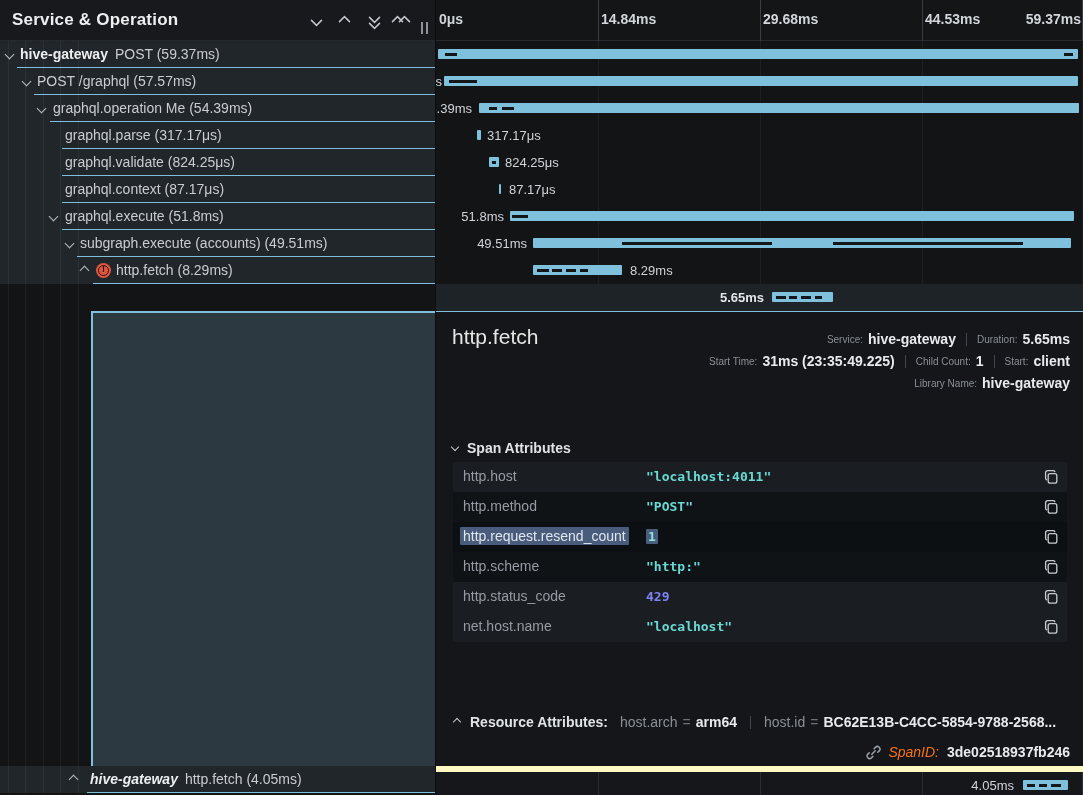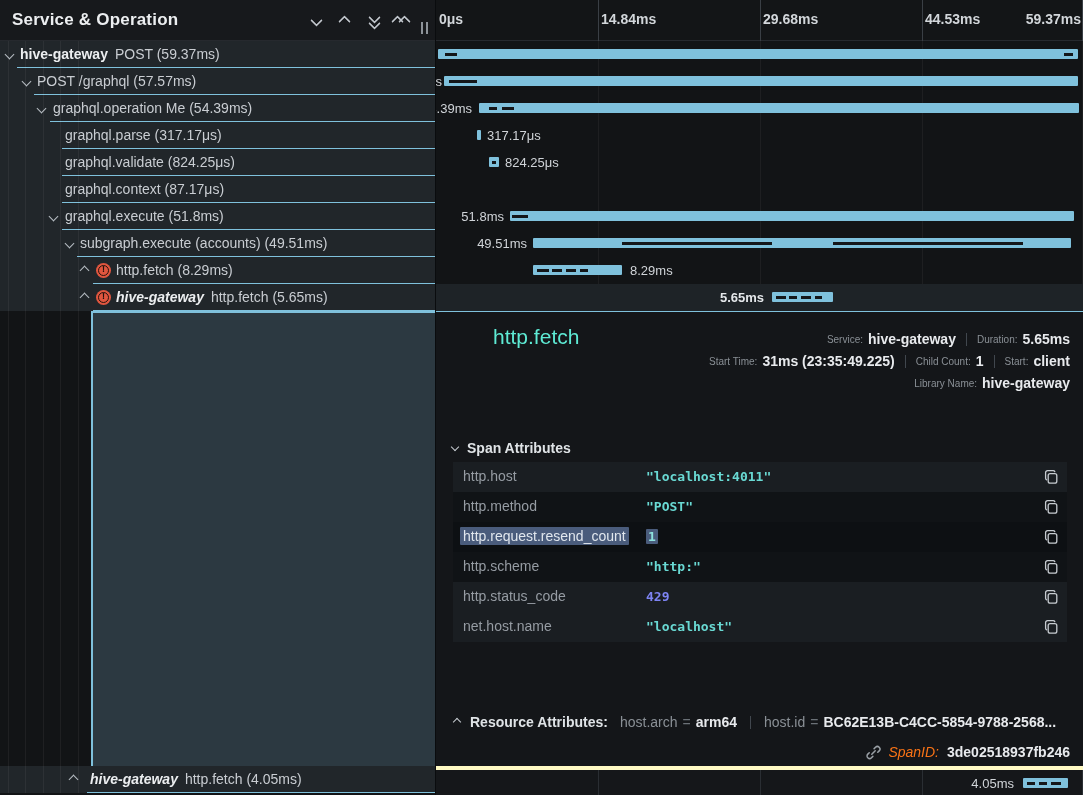--- a/index.html
+++ b/index.html
@@ -48,21 +48,21 @@
   #track .gl { position:absolute; top:0; width:1px; height:270px; background:rgba(255,255,255,.05); }
   .srow { position:absolute; left:0; width:648px; height:27px; }
   .srow.selected { background:#1e2327; }
   .bar { position:absolute; top:8px; height:10px; background:#7fc1dc; border-radius:1px; cursor:pointer; }
   .bar i { position:absolute; top:3.5px; height:3px; background:#14171a; }
   .blabel { position:absolute; top:0; line-height:27px; font-size:13px; color:#d0d4d8; white-space:nowrap; }
   .blabel.ra { text-align:right; }
 
   
   #detail { position:absolute; left:0; top:311px; width:648px; height:455px; background:#141619; border-top:1px solid #7fc1dc; }
-  #detail-title { position:absolute; left:16px; top:13px; font-size:21px; color:#5eead4;margin-left:41px; }
+  #detail-title { position:absolute; left:16px; top:13px; font-size:21px; color:#e5e5e5; }
   #meta { position:absolute; right:14px; top:16px; }
   .meta-line { display:flex; justify-content:flex-end; align-items:center; height:22px; }
   .meta-line .ml { font-size:10px; color:#8a9096; }
   .meta-line b { font-size:14px; color:#e8eaed; margin-left:5px; }
   .vsep { width:1px; height:13px; background:#41474e; margin:0 10px; }
   #attrs-header { position:absolute; left:16px; top:128px; display:flex; align-items:center; cursor:pointer; }
   #attrs-header .schev { width:6px; height:6px; border-left:1.6px solid #c6cbd0; border-bottom:1.6px solid #c6cbd0; transform:rotate(-45deg); margin:-2px 9px 0 0; }
   #attrs-header .stitle { font-size:14px; font-weight:700; color:#dfe3e6; }
   #attr-table { position:absolute; left:17px; top:150px; width:614px; }
   .arow { position:relative; height:30px; }
@@ -79,21 +79,21 @@
   #resource-row .schev { width:6px; height:6px; border-left:1.6px solid #c6cbd0; border-bottom:1.6px solid #c6cbd0; transform:rotate(135deg); margin:0 10px 0 2px; flex:0 0 auto; }
   #resource-row .rtitle { font-size:14px; font-weight:700; color:#dfe3e6; margin-right:12px; }
   #resource-row .rkey { font-size:14px; color:#8a9096; }
   #resource-row .req { font-size:14px; color:#6b7177; margin:0 5px; }
   #resource-row .rval { font-size:14px; font-weight:700; color:#e8eaed; }
   #spanid-row { position:absolute; right:14px; top:432px; display:flex; align-items:center; }
   #spanid-row .slabel { font-size:14px; color:#f97316; margin:0 8px 0 7px;font-style:italic; }
   #spanid-row .sval { font-size:14px; font-weight:700; color:#e8eaed; }
 
   
-  #bottom-right-row { position:absolute; left:0; top:766px; width:648px; height:29px; background:#15171a; border-top:4px solid #fef9c3; }
+  #bottom-right-row { position:absolute; left:0; top:766px; width:648px; height:29px; background:#15171a; border-top:6px solid #fef9c3; }
   #bottom-right-row .gl { position:absolute; top:0; width:1px; height:29px; background:#2a2e33; }
 </style>
 </head>
 <body>
 
 <div id="stage">
 
   <div id="left-panel">
     <div id="left-header">
       <span class="title">Service &amp; Operation</span>
@@ -151,26 +151,20 @@
     </div>
     <div class="trow" style="top:230px">
       <i class="tchev down" style="left:66px"></i>
       <span class="txt" style="left:80px">subgraph.execute (accounts) (49.51ms)</span>
       <i class="ul" style="left:77px"></i>
     </div>
     <div class="trow" style="top:257px">
       <i class="tchev right" style="left:81px"></i>
       <span class="err-icon" style="left:96px"></span>
       <span class="txt" style="left:116px">http.fetch (8.29ms)</span>
-      <i class="ul" style="left:93px"></i>
-    </div>
-    <div class="trow" style="top:284px">
-      <i class="tchev right" style="left:81px"></i>
-      <span class="err-icon" style="left:96px"></span>
-      <span class="txt" style="left:116px"><span class="svc it">hive-gateway</span><span>http.fetch (5.65ms)</span></span>
       <i class="ul" style="left:93px"></i>
     </div>
 
     <div id="expanded-area"></div>
 
     <div class="trow" style="top:766px">
       <i class="tchev right" style="left:70px"></i>
       <span class="txt" style="left:90px"><span class="svc it">hive-gateway</span><span>http.fetch (4.05ms)</span></span>
       <i class="ul" style="left:87px"></i>
     </div>
@@ -226,20 +220,24 @@
       <div class="srow" style="top:81px">
         <div class="bar" style="left:41px;width:4px"></div>
         <span class="blabel" style="left:51px">317.17μs</span>
       </div>
       <div class="srow" style="top:108px">
         <div class="bar" style="left:53px;width:10px">
             <i style="left:3px;width:4px"></i>
           </div>
         <span class="blabel" style="left:69px">824.25μs</span>
       </div>
+      <div class="srow" style="top:135px">
+        <div class="bar" style="left:63px;width:2px"></div>
+        <span class="blabel" style="left:73px">87.17μs</span>
+      </div>
       <div class="srow" style="top:162px">
         <span class="blabel ra" style="left:8px;width:60px">51.8ms</span>
         <div class="bar" style="left:74px;width:564px">
             <i style="left:2px;width:16px"></i>
           </div>
       </div>
       <div class="srow" style="top:189px">
         <span class="blabel ra" style="left:31px;width:60px">49.51ms</span>
         <div class="bar" style="left:97px;width:538px">
             <i style="left:89px;width:150px"></i>

